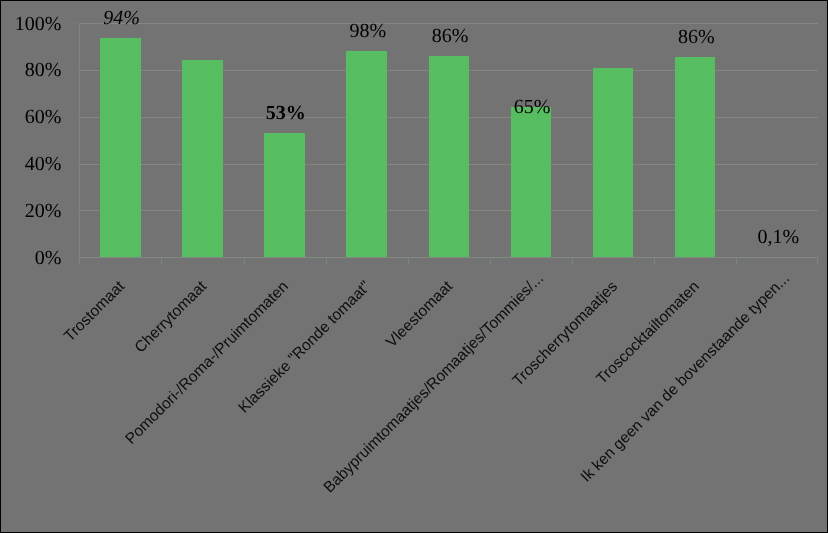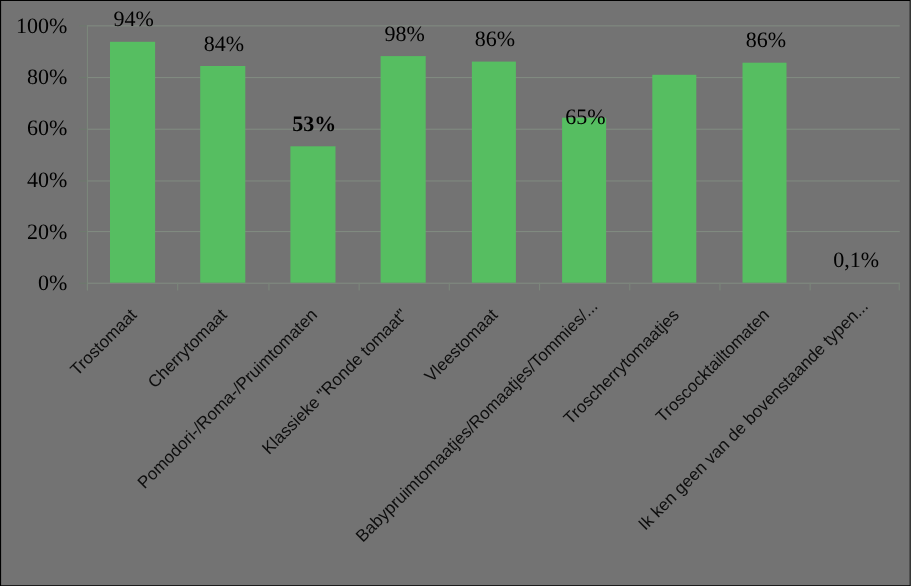--- a/index.html
+++ b/index.html
@@ -56,22 +56,21 @@
 
     <div class="bar" style="left: 20.8556px; width: 40.4px; top: 14.976px; height: 219.024px;"></div>
     <div class="bar" style="left: 102.967px; width: 40.4px; top: 36.972px; height: 197.028px;"></div>
     <div class="bar" style="left: 185.078px; width: 40.4px; top: 109.98px; height: 124.02px;"></div>
     <div class="bar" style="left: 267.189px; width: 40.4px; top: 28.08px; height: 205.92px;"></div>
     <div class="bar" style="left: 349.3px; width: 40.4px; top: 32.994px; height: 201.006px;"></div>
     <div class="bar" style="left: 431.411px; width: 40.4px; top: 83.538px; height: 150.462px;"></div>
     <div class="bar" style="left: 513.522px; width: 40.4px; top: 44.46px; height: 189.54px;"></div>
     <div class="bar" style="left: 595.633px; width: 40.4px; top: 33.93px; height: 200.07px;"></div>
 
-    <div class="dlabel" style="left: -17.7444px; top: -16.124px;">94%</div>
-    <div class="dlabel" style="left: 64.3667px; top: 5.872px;">84%</div>
+    <div class="dlabel" style="left: -17.7444px; top: -16.124px; font-style: italic;">94%</div>
     <div class="dlabel" style="left: 146.478px; top: 78.88px; font-weight: bold;">53%</div>
     <div class="dlabel" style="left: 228.589px; top: -3.02px;">98%</div>
     <div class="dlabel" style="left: 310.7px; top: 1.894px;">86%</div>
     <div class="dlabel" style="left: 392.811px; top: 52.438px; margin-top: 20px;">65%</div>
     <div class="dlabel" style="left: 557.033px; top: 2.83px;">86%</div>
     <div class="dlabel" style="left: 639.144px; top: 202.666px;">0,1%</div>
 
     <div class="xtick" style="left: 0px; top: 234px;"></div>
     <div class="xtick" style="left: 82.1111px; top: 234px;"></div>
     <div class="xtick" style="left: 164.222px; top: 234px;"></div>

